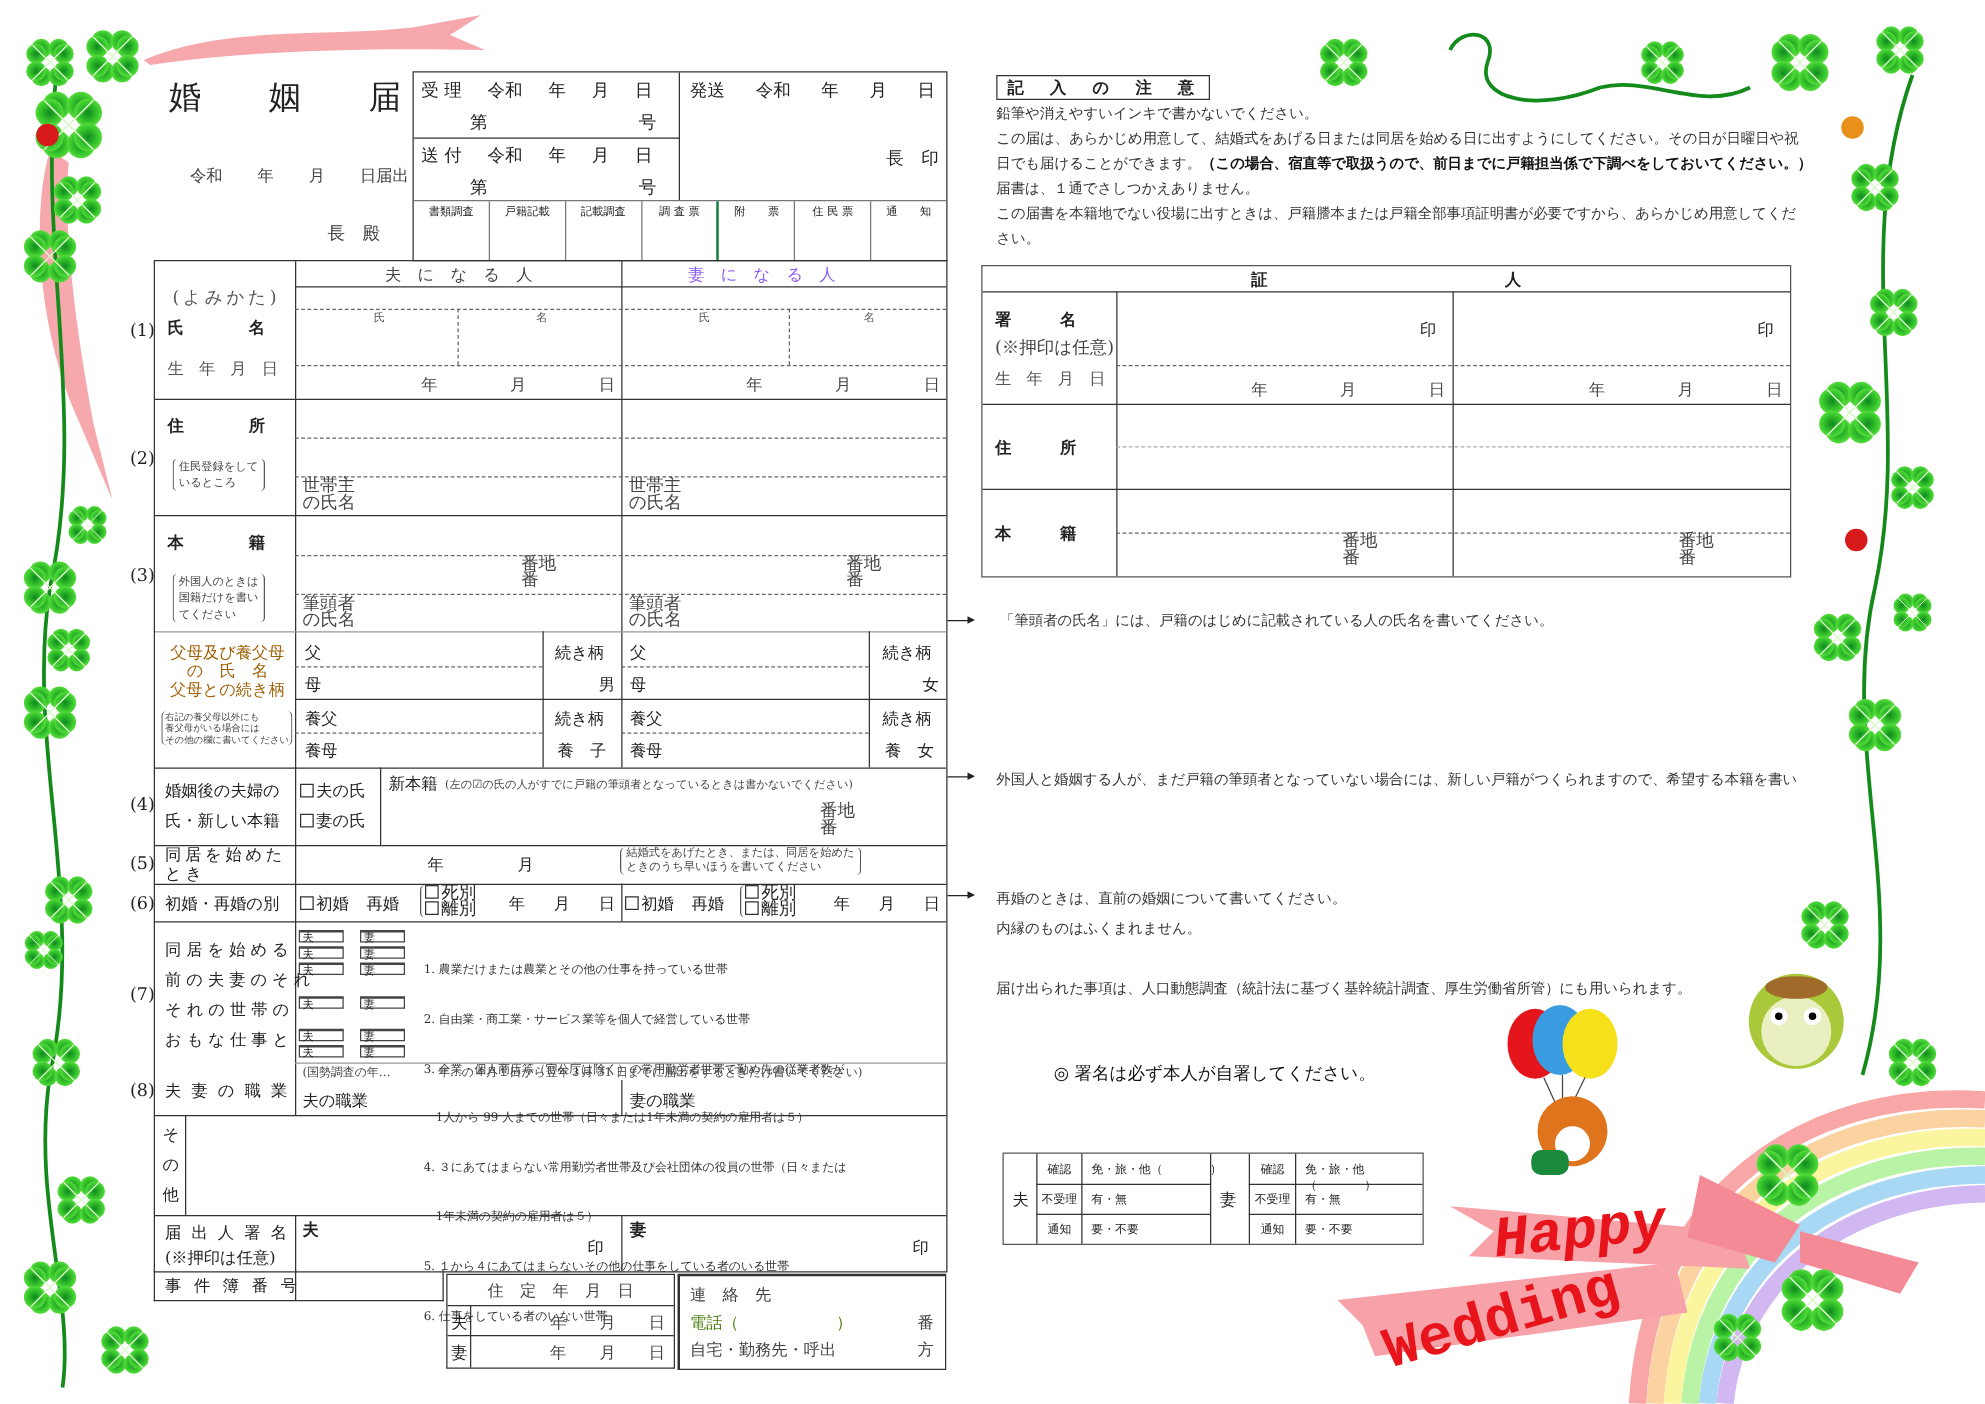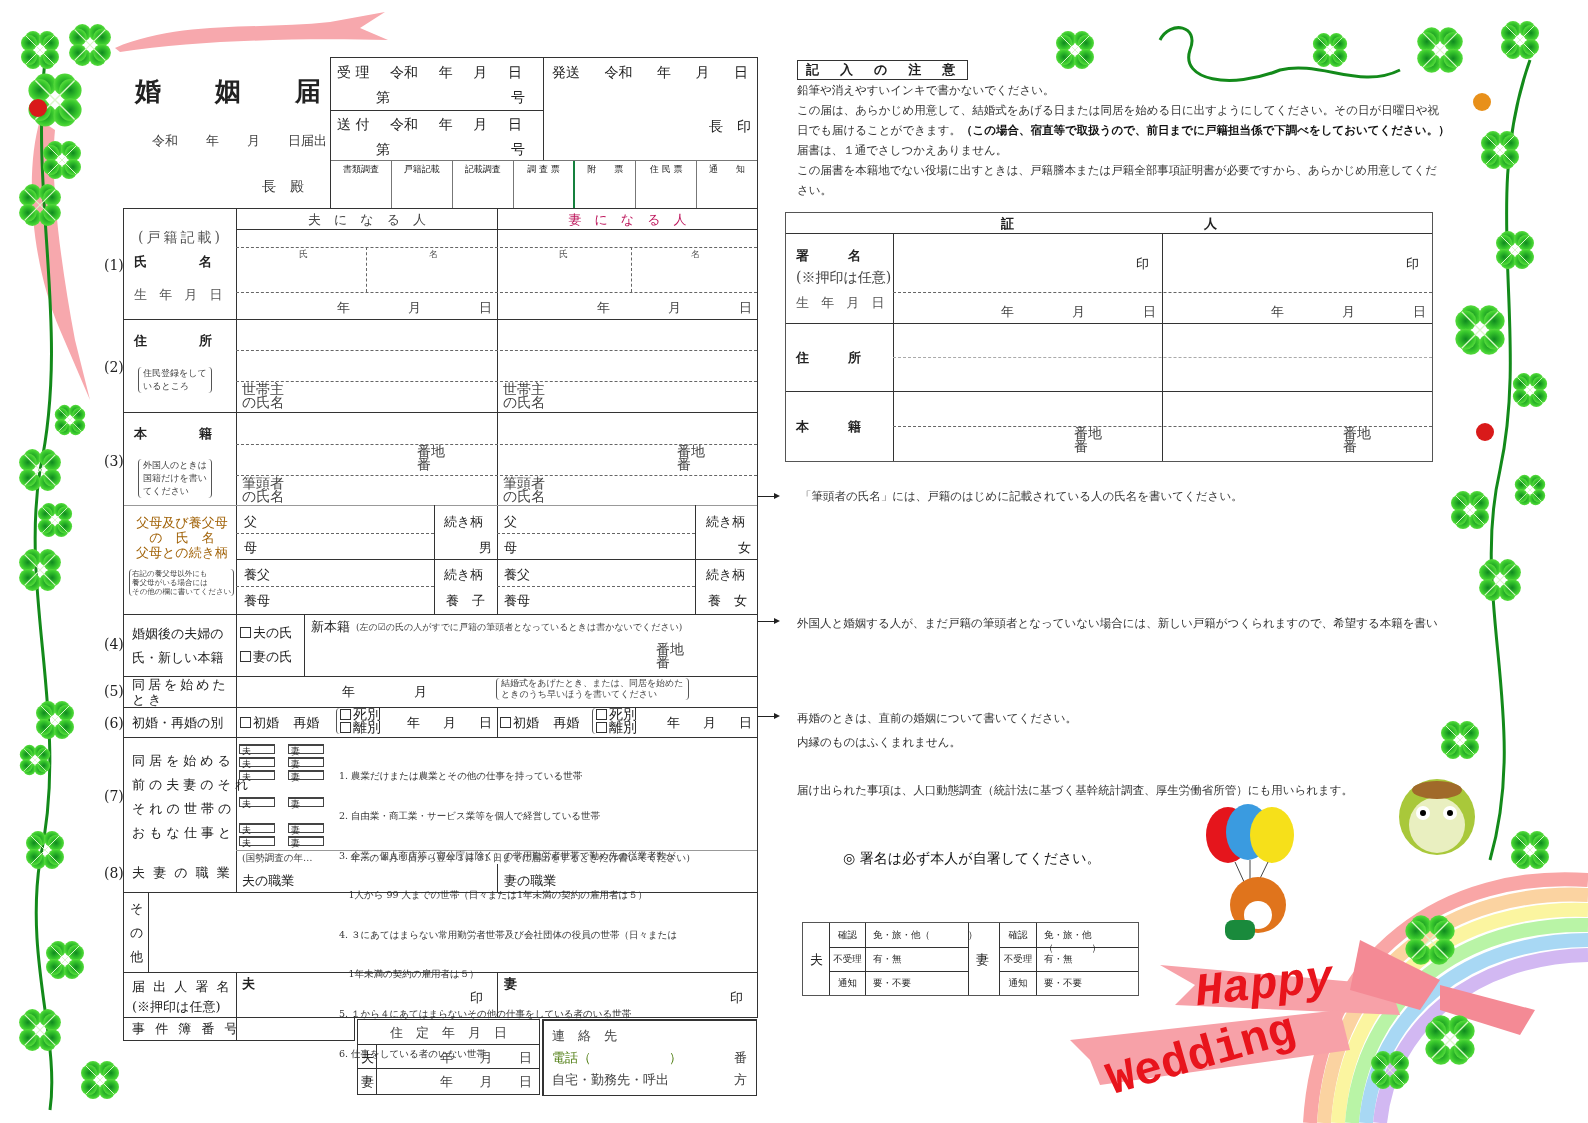--- a/index.html
+++ b/index.html
@@ -117,21 +117,21 @@
   <ellipse cx="1437" cy="790" rx="25" ry="9" fill="#a06a2a"></ellipse>
   <circle cx="1423" cy="813" r="7" fill="#fff"></circle>
     <circle cx="1450" cy="813" r="7" fill="#fff"></circle>
   <circle cx="1423" cy="813" r="3" fill="#000"></circle>
     <circle cx="1450" cy="813" r="3" fill="#000"></circle>
 </svg>
 
 <div class="abs sans" style="left:1195px;top:960px;font-size:46px;font-weight:bold;font-style:italic;color:#e8141c;transform:rotate(-6deg);font-family:'Liberation Mono','DejaVu Sans Mono',monospace;">Happy</div>
 <div class="abs sans" style="left:1105px;top:1030px;font-size:46px;font-weight:bold;color:#e8141c;transform:rotate(-16deg);font-family:'Liberation Mono','DejaVu Sans Mono',monospace;">Wedding</div>
 
-<div class="abs sans" style="left:135px;top:74px;font-size:26px;font-weight:bold;letter-spacing:14px;">婚　姻　届</div>
+<div class="abs sans" style="left:135px;top:60px;font-size:26px;font-weight:normal;letter-spacing:14px;">婚　姻　届</div>
 
 <div class="abs md" style="left:152px;top:132px;width:175px;display:flex;justify-content:space-between;color:#444;">
   <span>令和</span>
   <span>年</span>
   <span>月</span>
   <span>日届出</span>
 </div>
 <div class="abs lg" style="left:262px;top:178px;color:#333;">長　殿</div>
 
 <div class="abs b" style="left:330px;top:57px;width:426px;height:150px;">
@@ -181,24 +181,24 @@
     <div class="tiny" style="flex:1;text-align:center;padding-top:2px;">通　　知</div>
   </div>
 </div>
 
 <div class="abs b" style="left:123px;top:208px;width:633px;height:808px;border-width:1px;">
 
   <div class="vline" style="left:112px;top:0;height:683px;"></div>
   <div class="vline" style="left:373px;top:0;height:405px;"></div>
 
   <div class="abs md" style="left:113px;top:2px;width:260px;text-align:center;color:#444;">夫　に　な　る　人</div>
-  <div class="abs md" style="left:374px;top:2px;width:259px;text-align:center;color:#be185d;">妻　に　な　る　人</div>
+  <div class="abs md" style="left:356px;top:2px;width:259px;text-align:center;color:#8b5cf6;">妻　に　な　る　人</div>
   <div class="hline" style="left:112px;top:20px;width:521px;"></div>
 
-  <div class="abs sm" style="left:14px;top:20px;letter-spacing:3px;color:#555;">(戸籍記載)</div>
+  <div class="abs sm" style="left:14px;top:20px;letter-spacing:3px;color:#555;">(よみかた)</div>
   <div class="abs md" style="left:10px;top:44px;font-weight:bold;white-space:pre;">氏　　　　名</div>
   <div class="abs md" style="left:10px;top:77px;color:#555;letter-spacing:4px;">生 年 月 日</div>
   <div class="hdash" style="left:112px;top:38px;width:521px;"></div>
   <div class="hdash" style="left:112px;top:83px;width:521px;"></div>
   <div class="vdash" style="left:242px;top:38px;height:45px;"></div>
   <div class="vdash" style="left:507px;top:38px;height:45px;"></div>
   <div class="abs tiny" style="left:175px;top:39px;color:#555;">氏</div>
   <div class="abs tiny" style="left:305px;top:39px;color:#555;">名</div>
   <div class="abs tiny" style="left:435px;top:39px;color:#555;">氏</div>
   <div class="abs tiny" style="left:567px;top:39px;color:#555;">名</div>

